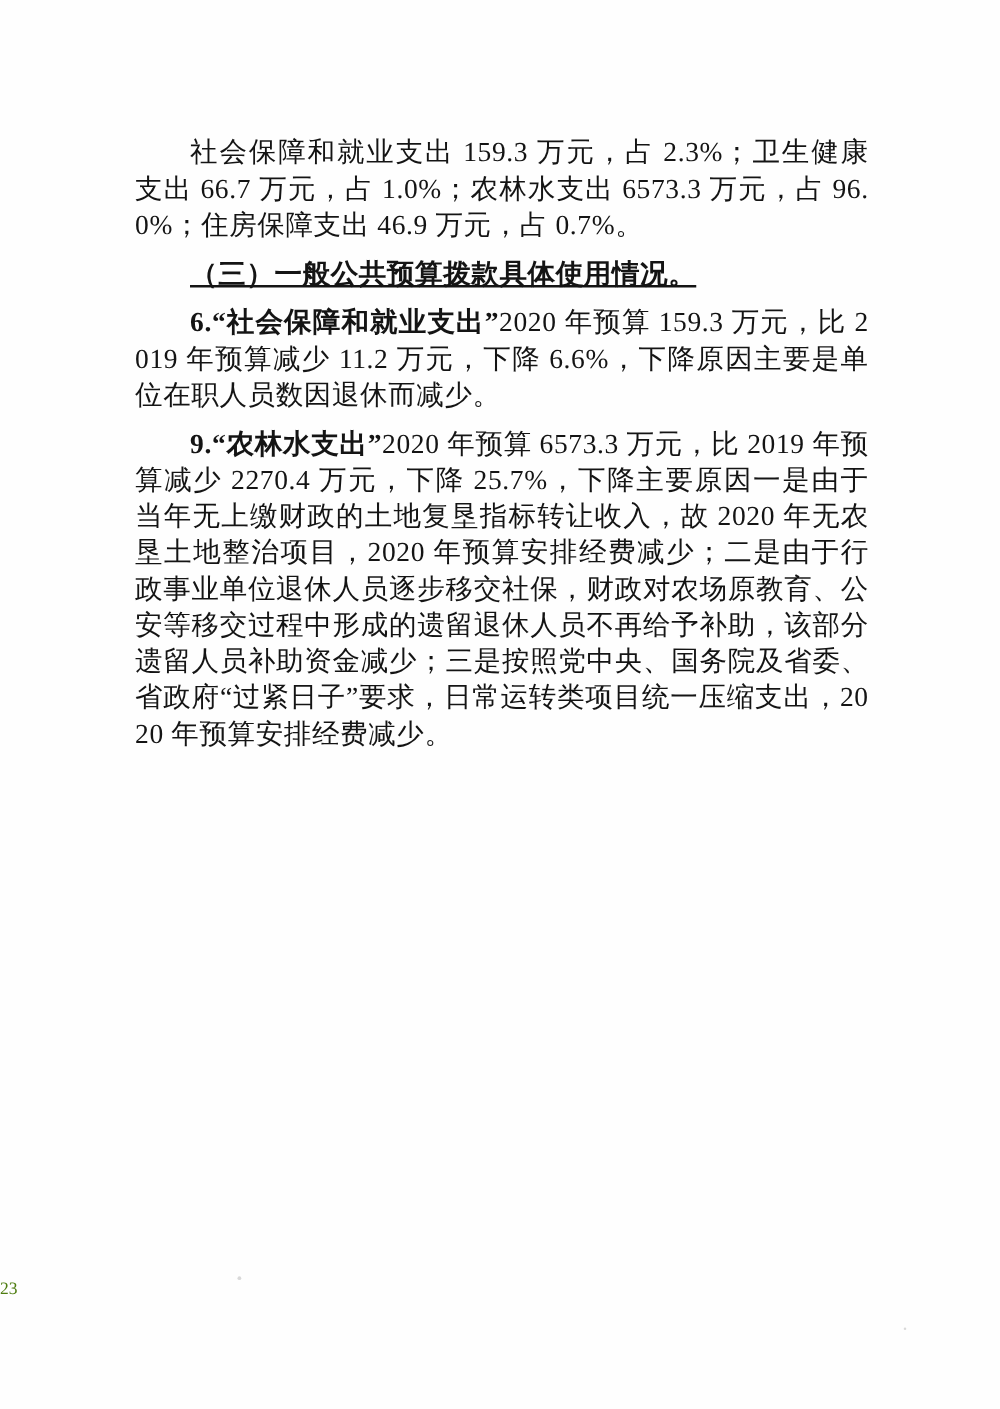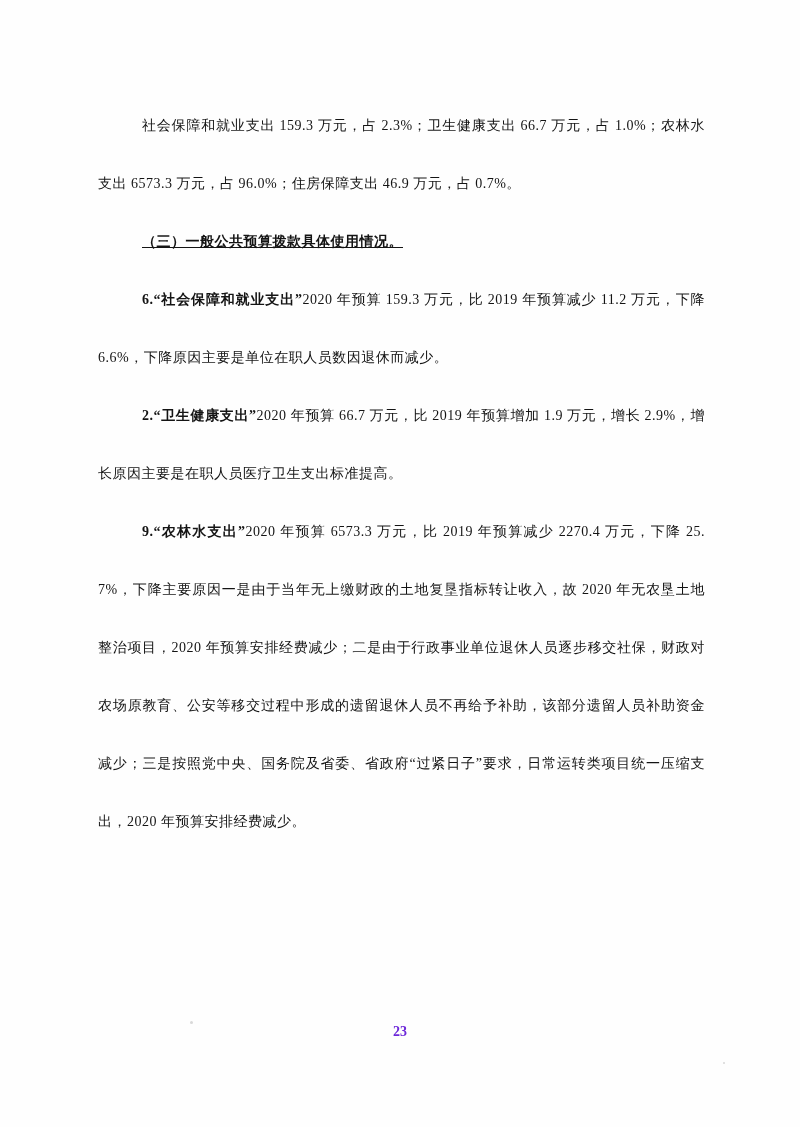--- a/index.html
+++ b/index.html
@@ -16,45 +16,44 @@
     font-family: "Liberation Serif", "DejaVu Serif", serif;
     color: #141414;
   }
   .content {
     position: absolute;
     left: 98px;
     top: 97px;
     width: 607px;
   }
   .para {
-    margin: 0;
-    font-size: 14px;
-    line-height: 58px;
+    margin: 10px;
+    font-size: 22px;
+    line-height: 29px;
     text-align: justify;
     text-justify: inter-ideograph;
     text-indent: 44px;
     letter-spacing: 0.5px;
     word-break: break-all;
   }
   .heading {
     font-weight: bold;
     text-decoration: underline;
   }
   .lead {
     font-weight: bold;
   }
   .page-number {
     position: absolute;
     top: 1024px;
     left: 0;
     width: 100%;
-    text-align: center;
     font-size: 14px;
-    font-weight: bold;
-    color: #6d28d9;
+    font-weight: normal;
+    color: #4d7c0f;
   }
   .speck {
     position: absolute;
     background: #b9b9b9;
     border-radius: 50%;
     opacity: 0.55;
   }
   .speck-1 { left: 190px; top: 1021px; width: 3px; height: 3px; }
   .speck-2 { left: 723px; top: 1062px; width: 2px; height: 2px; }
 </style>
@@ -63,21 +62,20 @@
 
 <div class="page">
   <div class="content">
 
     <p class="para">社会保障和就业支出 159.3 万元，占 2.3%；卫生健康支出 66.7 万元，占 1.0%；农林水支出 6573.3 万元，占 96.0%；住房保障支出 46.9 万元，占 0.7%。</p>
 
     <p class="para heading">（三）一般公共预算拨款具体使用情况。</p>
 
     <p class="para"><span class="lead">6.“社会保障和就业支出”</span><span>2020 年预算 159.3 万元，比 2019 年预算减少 11.2 万元，下降 6.6%，下降原因主要是单位在职人员数因退休而减少。</span></p>
 
-    <p class="para"><span class="lead">2.“卫生健康支出”</span><span>2020 年预算 66.7 万元，比 2019 年预算增加 1.9 万元，增长 2.9%，增长原因主要是在职人员医疗卫生支出标准提高。</span></p>
 
     <p class="para"><span class="lead">9.“农林水支出”</span><span>2020 年预算 6573.3 万元，比 2019 年预算减少 2270.4 万元，下降 25.7%，下降主要原因一是由于当年无上缴财政的土地复垦指标转让收入，故 2020 年无农垦土地整治项目，2020 年预算安排经费减少；二是由于行政事业单位退休人员逐步移交社保，财政对农场原教育、公安等移交过程中形成的遗留退休人员不再给予补助，该部分遗留人员补助资金减少；三是按照党中央、国务院及省委、省政府“过紧日子”要求，日常运转类项目统一压缩支出，2020 年预算安排经费减少。</span></p>
 
 
   </div>
 
   <div class="page-number">23</div>
 
   <div class="speck speck-1"></div>
   <div class="speck speck-2"></div>

